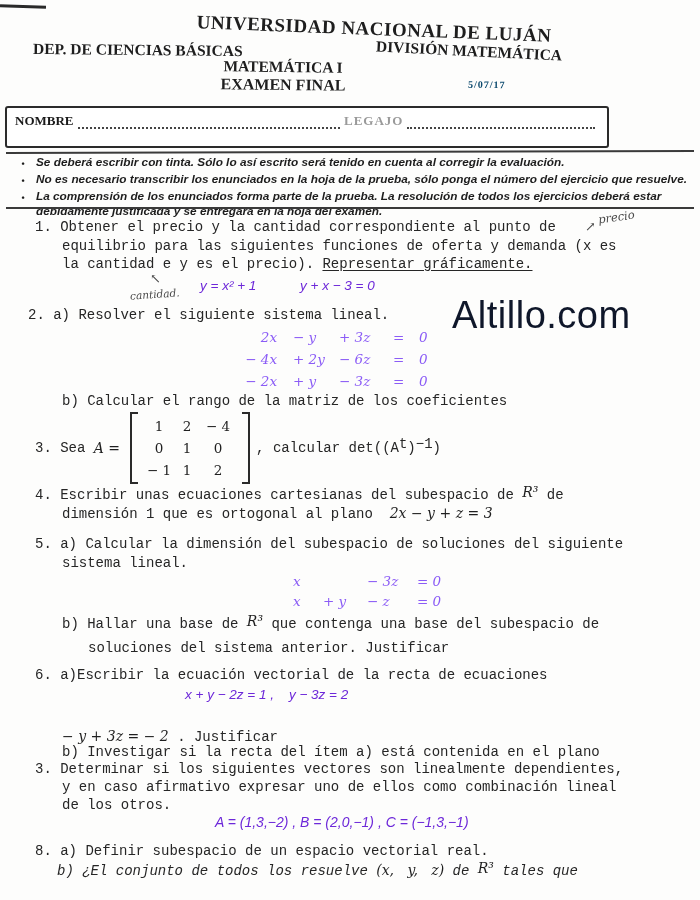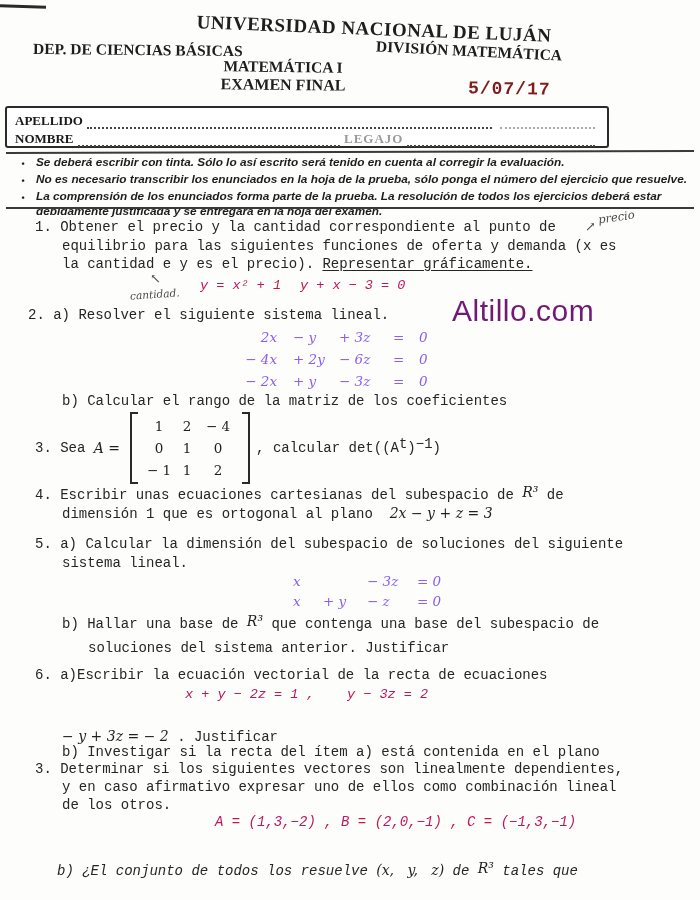--- a/index.html
+++ b/index.html
@@ -28,22 +28,22 @@
              font-family:"Liberation Sans","DejaVu Sans",sans-serif;
              font-style:italic; font-weight:bold; font-size:11.8px;
              line-height:15px; color:#1d1d1d; }
   .brow { display:flex; }
   .bmark { width:26px; text-align:center; font-style:normal; font-size:9px; padding-top:2px; }
   .btext { flex:1; }
   
   .tl { position:absolute; font-size:14px; white-space:pre; color:#262626; }
   .math { font-family:"DejaVu Serif","Liberation Serif",serif; font-style:italic;
           color:#1f1f1f; }
-  .fm { position:absolute; font-family:Liberation Mono, monospace;
-        font-style:italic; font-size:13.5px; white-space:pre; color:#be185d; }
+  .fm { position:absolute; font-family:Liberation Sans, sans-serif;
+        font-style:italic; font-size:13.5px; white-space:pre; color:#6d28d9; }
   .ul { text-decoration:underline; text-underline-offset:2px; }
   .sup { font-size:9.5px; position:relative; top:-4px; }
   .rsup { position:relative; top:-2px; }
   
   .eqrow { position:absolute; display:flex; font-family:"DejaVu Serif",serif;
            font-style:italic; font-size:13.5px; color:#8b5cf6; }
   .eqrow .c { white-space:pre; }
   .q2c1 { width:34px; text-align:right; }
   .q2c2 { width:46px; margin-left:16px; }
   .q2c3 { width:54px; }
@@ -57,48 +57,43 @@
   .mat { display:flex; align-items:stretch; margin:0 6px; }
   .brk { width:6px; border:2px solid #2a2a2a; }
   .brk.l { border-right:none; }
   .brk.r { border-left:none; }
   .mgrid { display:grid; grid-template-columns:30px 26px 36px; grid-auto-rows:22px;
            align-items:center; padding:3px 6px; }
   .mcell { font-family:"DejaVu Serif",serif; font-size:13.5px; text-align:center;
            color:#1f1f1f; white-space:pre; }
   
   .wm { position:absolute; left:452px; top:294px; font-family:"Liberation Sans","DejaVu Sans",sans-serif;
-        font-size:30px; color:#701a75; letter-spacing:0.5px; }
+        font-size:38px; color:#0f172a; letter-spacing:0.5px; }
   .hand { position:absolute; font-family:"DejaVu Serif",serif; font-style:italic;
           color:#4a4a4a; }
-  .date { position:absolute; left:468px; top:79px; font-family:Liberation Mono, monospace;
-          font-weight:bold; font-size:18px; color:#7f1d1d; letter-spacing:1px;
+  .date { position:absolute; left:468px; top:79px; font-family:Liberation Serif, serif;
+          font-weight:bold; font-size:10px; color:#0c4a6e; letter-spacing:1px;
           transform:rotate(1deg); }
   .ital { font-style:italic; }
 </style>
 </head>
 <body>
 
 <div class="page">
 
   <div class="artifact" style="left:0;top:5px;width:46px;height:3px;transform:rotate(2deg);"></div>
 
   <div class="hdr" style="left:178px;top:18px;width:392px;text-align:center;font-size:19px;letter-spacing:0.5px;transform:rotate(2.2deg);">UNIVERSIDAD NACIONAL DE LUJÁN</div>
   <div class="hdr" style="left:33px;top:41px;font-size:15.5px;transform:rotate(0.6deg);">DEP. DE CIENCIAS BÁSICAS</div>
   <div class="hdr" style="left:376px;top:42px;font-size:15.5px;transform:rotate(2.8deg);">DIVISIÓN MATEMÁTICA</div>
   <div class="hdr" style="left:168px;top:58px;width:230px;text-align:center;font-size:15.5px;transform:rotate(0.8deg);">MATEMÁTICA I</div>
   <div class="hdr" style="left:168px;top:76px;width:230px;text-align:center;font-size:16px;transform:rotate(0.6deg);">EXAMEN FINAL</div>
   <div class="date">5/07/17</div>
 
   <div class="sbox">
-    <div class="srow">
-      <span class="slabel">APELLIDO</span>
-      <span class="dots" style="flex:3;"></span>
-      <span class="dots light" style="flex:0.7;"></span>
-    </div>
     <div class="srow">
       <span class="slabel">NOMBRE</span>
       <span class="dots" style="flex:2.1;"></span>
       <span class="slabel faded">LEGAJO</span>
       <span class="dots" style="flex:1.5;"></span>
     </div>
   </div>
 
   <div class="rule" style="top:151px;transform:rotate(-0.15deg);"></div>
   <div class="bullets">
@@ -202,16 +197,17 @@
   <div class="tl" style="left:35px;top:667px;">6. a)Escribir la ecuación vectorial de la recta de ecuaciones</div>
   <div class="fm" style="left:185px;top:687px;">x + y − 2z = 1 ,    y − 3z = 2</div>
   <div class="tl" style="left:62px;top:744px;">b) Investigar si la recta del ítem a) está contenida en el plano</div>
   <div class="tl" style="left:62px;top:728px;"><span class="math">− y + 3z = − 2</span><span> . Justificar</span></div>
 
   <div class="tl" style="left:35px;top:761px;">3. Determinar si los siguientes vectores son linealmente dependientes,</div>
   <div class="tl" style="left:62px;top:779px;">y en caso afirmativo expresar uno de ellos como combinación lineal</div>
   <div class="tl" style="left:62px;top:797px;">de los otros.</div>
   <div class="fm" style="left:215px;top:814px;font-size:14px;">A = (1,3,−2) , B = (2,0,−1) , C = (−1,3,−1)</div>
 
+  <div class="tl" style="left:35px;top:843px;">8. a) Definir subespacio de un espacio vectorial real.</div>
   <div class="tl ital" style="left:57px;top:862px;"><span>b) ¿El conjunto de todos los resuelve </span><span class="math">(x,   y,   z)</span><span> de </span><span class="math rsup">R³</span><span> tales que</span></div>
   <div class="tl" style="left:50px;top:896px;margin-top:20px;"><span class="math">x + 2y = 0 , x − y = z − 2</span><span>  es un subespacio de </span><span class="math rsup">R³</span><span>? Justificar</span></div>
 
 </div>
 
 </body></html>

